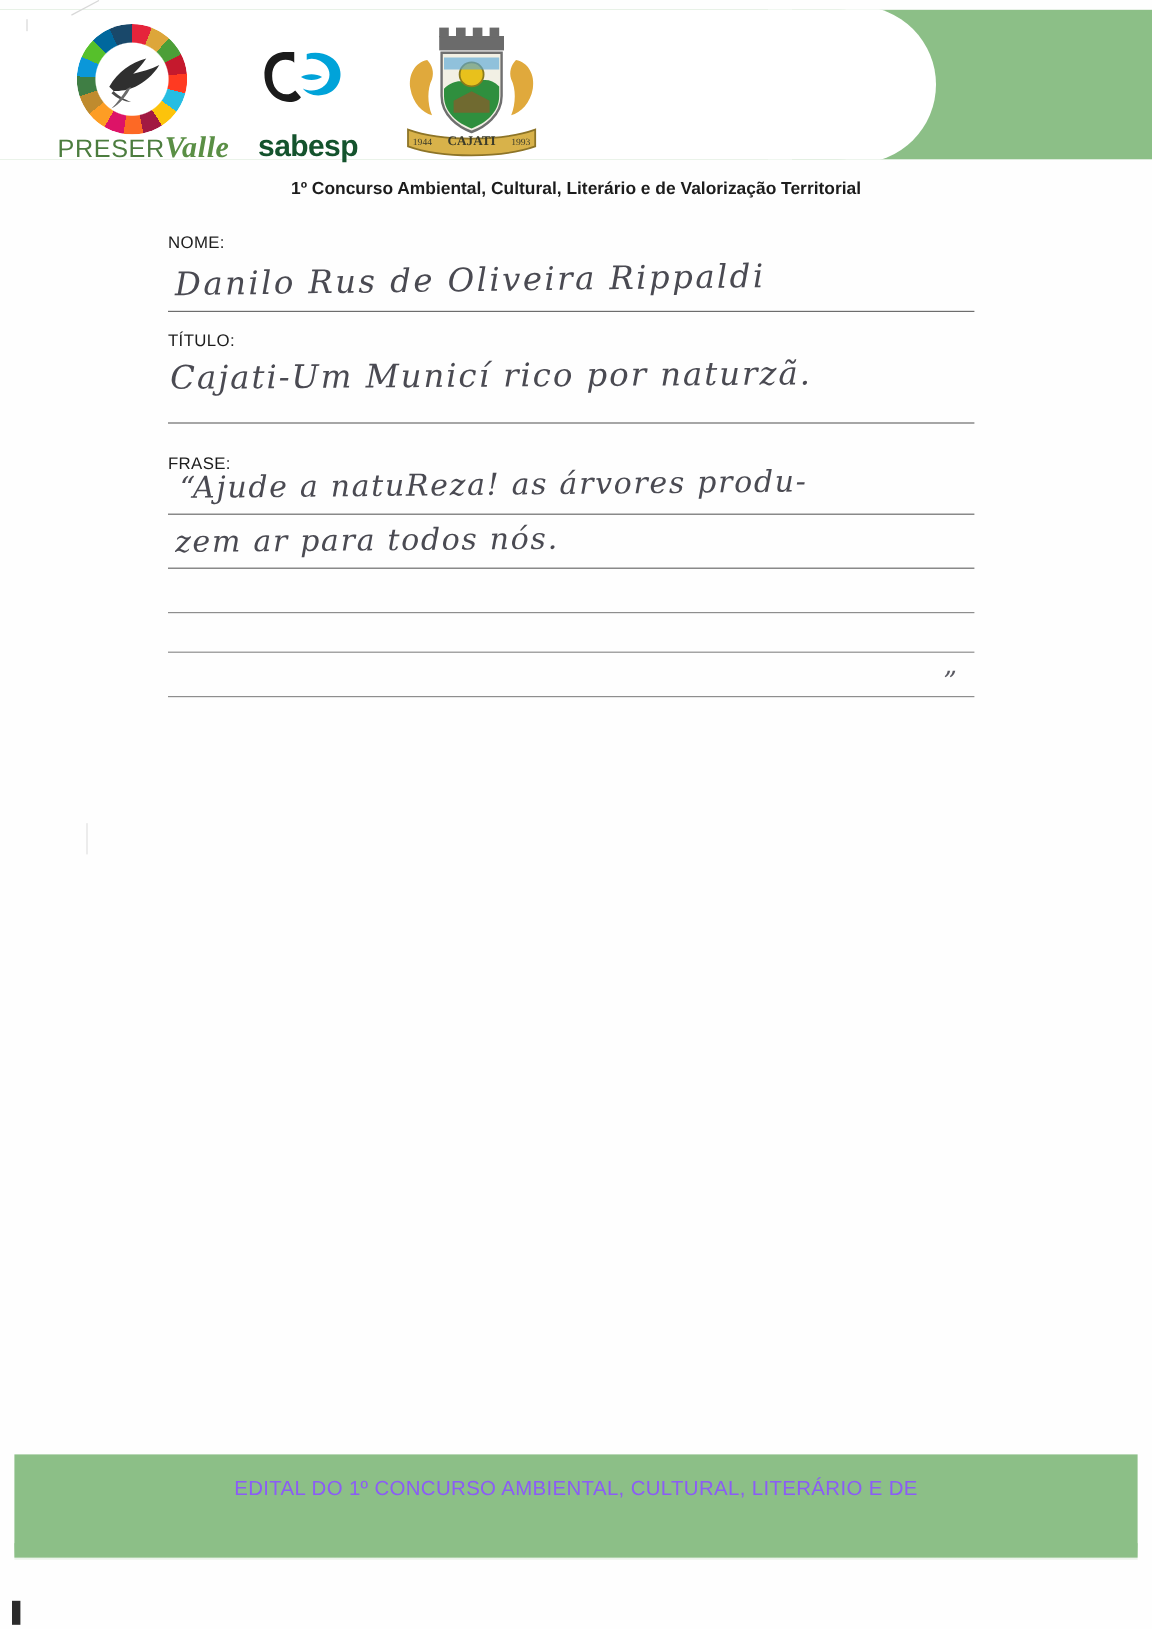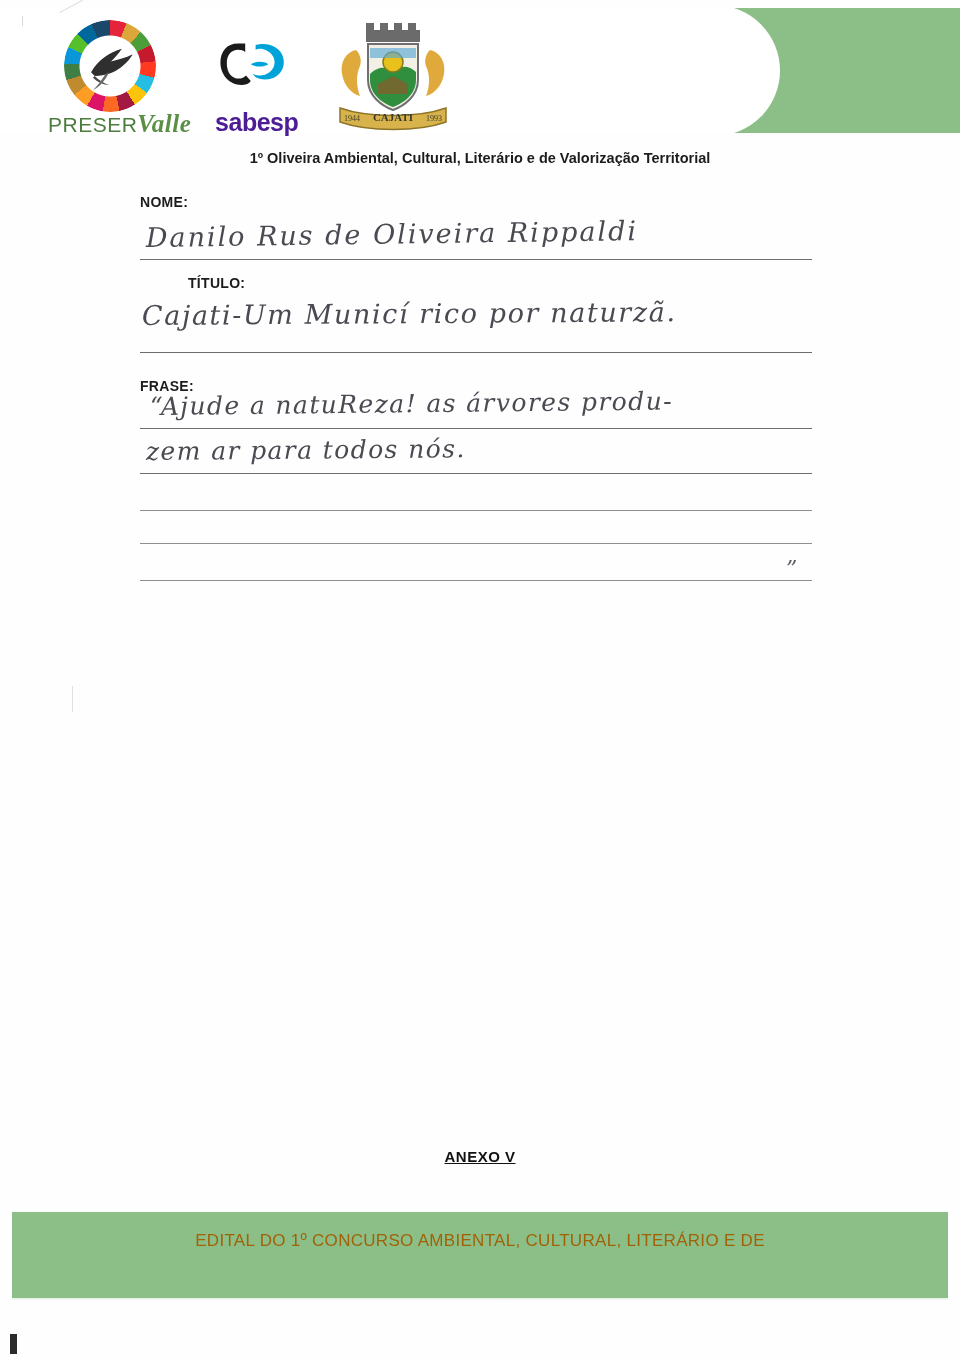--- a/index.html
+++ b/index.html
@@ -162,21 +162,21 @@
   }
   .sb-word {
     position: absolute;
     left: 0;
     top: 94px;
     width: 110px;
     text-align: center;
     font-size: 25px;
     font-weight: bold;
     letter-spacing: -0.5px;
-    color: #4c1d95;
+    color: #14532d;
   }
 
   
   .logo-brasao {
     position: relative;
     width: 150px;
     height: 122px;
     margin-left: 8px;
   }
 
@@ -190,26 +190,26 @@
     font-size: 14.5px;
     font-weight: bold;
     line-height: 21px;
     color: #1c1c1c;
   }
 
   
   .field-label {
     position: absolute;
     font-size: 14px;
-    font-weight: bold;
+    font-weight: normal;
     letter-spacing: .3px;
     color: #1c1c1c;
   }
   .lbl-nome   { left: 140px; top: 194px; }
-  .lbl-titulo { left: 140px; top: 275px; margin-left: 48px; }
+  .lbl-titulo { left: 140px; top: 275px; }
   .lbl-frase  { left: 140px; top: 378px; }
 
   .rule {
     position: absolute;
     left: 140px;
     width: 672px;
     height: 1px;
     background: #6d6d6d;
   }
   .rule.light { background: #8e8e8e; height: 1px; }
@@ -282,21 +282,21 @@
     width: 936px;
     height: 86px;
     background: #8cbf87;
   }
   .footer-text {
     position: absolute;
     left: 12px;
     top: 1228px;
     width: 936px;
     text-align: center;
-    color: #a16207;
+    color: #8b5cf6;
     font-size: 17px;
     line-height: 25px;
     letter-spacing: .3px;
   }
   .footer-fade {
     position: absolute;
     left: 12px;
     top: 1286px;
     width: 936px;
     height: 14px;
@@ -379,42 +379,41 @@
 
         <path d="M22 94 C50 104 100 104 128 94 L128 108 C100 118 50 118 22 108 Z" fill="#d8b24a" stroke="#8d7427" stroke-width="1.5"></path>
         <text x="75" y="107" font-size="11" text-anchor="middle" fill="#3b3b2a" font-family="Liberation Serif, serif" font-weight="bold">CAJATI</text>
         <text x="34" y="107" font-size="8" text-anchor="middle" fill="#3b3b2a" font-family="Liberation Serif, serif">1944</text>
         <text x="116" y="107" font-size="8" text-anchor="middle" fill="#3b3b2a" font-family="Liberation Serif, serif">1993</text>
       </svg>
     </div>
   </div>
 
   <div class="heading">
-    <div>1º Oliveira Ambiental, Cultural, Literário e de Valorização Territorial</div>
+    <div>1º Concurso Ambiental, Cultural, Literário e de Valorização Territorial</div>
   </div>
 
   <div class="field-label lbl-nome">NOME:</div>
   <div class="hw hw-nome">Danilo Rus de Oliveira Rippaldi</div>
   <div class="rule r1"></div>
 
   <div class="field-label lbl-titulo">TÍTULO:</div>
   <div class="hw hw-titulo">Cajati-Um Municí  rico por naturzã.</div>
   <div class="rule r2"></div>
 
   <div class="field-label lbl-frase">FRASE:</div>
   <div class="hw hw-frase1">“Ajude a natuReza! as árvores produ-</div>
   <div class="rule r3"></div>
   <div class="hw hw-frase2">zem ar para todos nós.</div>
   <div class="rule r4"></div>
   <div class="rule light r5"></div>
   <div class="rule light r6"></div>
   <div class="hw hw-quote-close">”</div>
   <div class="rule light r7"></div>
 
-  <div class="anexo">ANEXO V</div>
 
   <div class="footer-band"></div>
   <div class="footer-text">
     <div>EDITAL DO 1º CONCURSO AMBIENTAL, CULTURAL, LITERÁRIO E DE</div>
   </div>
   <div class="footer-fade"></div>
   <div class="footer-tick"></div>
 
 </div>
 

